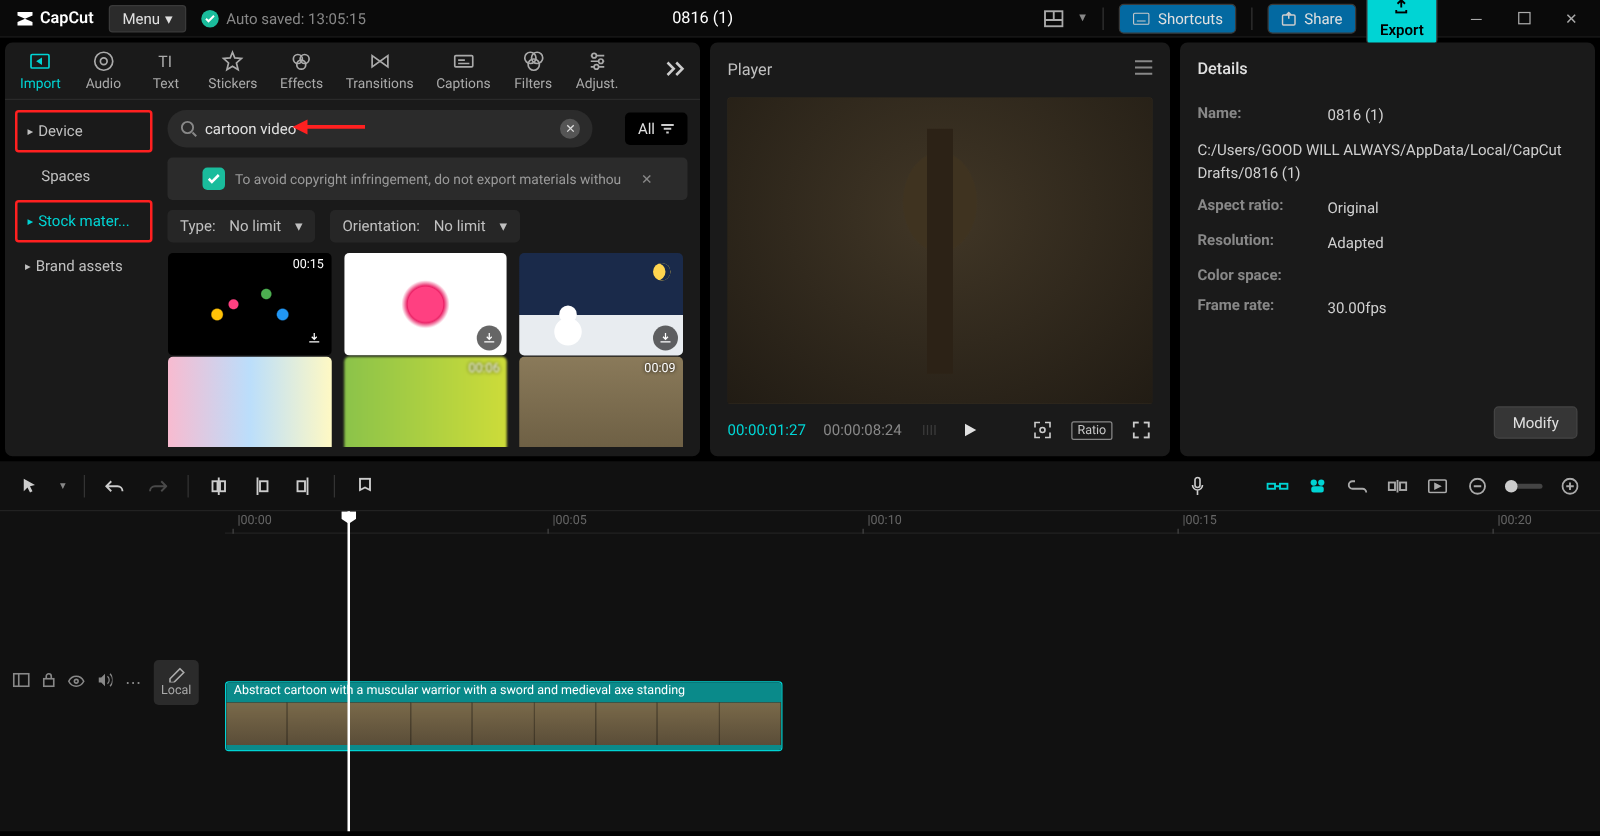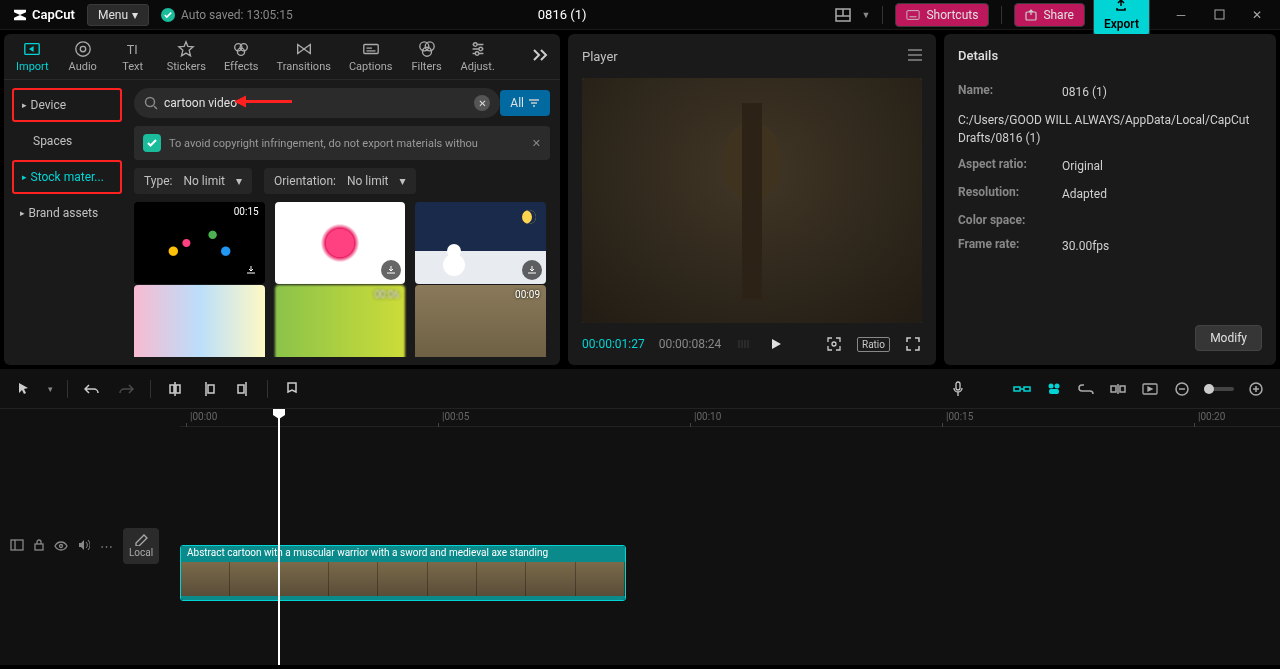--- a/index.html
+++ b/index.html
@@ -9,21 +9,21 @@
 .titlebar { height:30px; display:flex; align-items:center; background:#0a0a0a; padding:0 12px; gap:12px; border-bottom:1px solid #1a1a1a; }
 .logo { display:flex; align-items:center; gap:4px; font-weight:600; color:#fff; font-size:13px; }
 .logo-icon { width:16px; height:16px; }
 .menu-btn { background:#2b2b2b; border:1px solid #3a3a3a; color:#e0e0e0; padding:3px 10px; border-radius:3px; font-size:12px; cursor:pointer; display:flex; align-items:center; gap:4px;}
 .autosave { display:flex; align-items:center; gap:6px; color:#888; font-size:12px; }
 .check-circle { width:14px; height:14px; background:#1abc9c; border-radius:50%; display:flex; align-items:center; justify-content:center; }
 .title-center { flex:1; text-align:center; color:#fff; font-size:13px; }
 .titlebar-right { display:flex; align-items:center; gap:8px; }
 .tb-icon-btn { width:22px; height:22px; display:flex; align-items:center; justify-content:center; color:#aaa; cursor:pointer; }
 .tb-sep { width:1px; height:18px; background:#333; margin:0 4px; }
-.pill-btn { background:#be185d; border:1px solid #3a3a3a; padding:4px 10px; border-radius:4px; color:#e0e0e0; font-size:12px; display:flex; align-items:center; gap:6px; cursor:pointer;}
+.pill-btn { background:#0369a1; border:1px solid #3a3a3a; padding:4px 10px; border-radius:4px; color:#e0e0e0; font-size:12px; display:flex; align-items:center; gap:6px; cursor:pointer;}
 .export-btn { background:#00d4d4; color:#000; font-weight:600;flex-direction:column; }
 .window-controls { display:flex; gap:16px; margin-left:12px; }
 
 
 .main { display:flex; height:calc(100% - 34px - 296px); }
 
 
 .libpanel { width:556px; background:#1a1a1a; border-radius:6px; margin:4px; display:flex; flex-direction:column; overflow:hidden; }
 .tabbar { display:flex; height:46px; align-items:center; border-bottom:1px solid #2a2a2a; padding:0 4px; gap:2px; }
 .tab { display:flex; flex-direction:column; align-items:center; justify-content:center; padding:4px 8px; color:#aaa; cursor:pointer; font-size:11px; gap:2px; min-width:48px;}
@@ -32,29 +32,29 @@
 .tab-scroll { margin-left:auto; color:#aaa; cursor:pointer; padding:0 6px;}
 
 .libbody { flex:1; display:flex; overflow:hidden; }
 .sidenav { width:126px; padding:8px; display:flex; flex-direction:column; gap:4px; }
 .sidenav-item { padding:8px 8px; color:#c0c0c0; font-size:12px; cursor:pointer; border-radius:3px; display:flex; align-items:center; gap:4px;}
 .sidenav-item .caret { font-size:9px; }
 .sidenav-item.red-box { border:2px solid #ff2020; }
 .sidenav-item.active { color:#00d4d4; }
 
 .libcontent { flex:1; padding:8px 10px 8px 4px; display:flex; flex-direction:column; gap:8px; overflow:hidden;}
-.search-row { display:flex; gap:0; align-items:center; }
+.search-row { display:flex; gap:26px; align-items:center; }
 .search { flex:1; background:#2b2b2b; border-radius:16px; height:30px; display:flex; align-items:center; padding:0 10px; gap:6px; position:relative;}
 .search input { background:none; border:none; outline:none; color:#e0e0e0; font-size:12px; flex:1; }
 .clear-x { width:16px; height:16px; background:#555; border-radius:50%; display:flex; align-items:center; justify-content:center; color:#ddd; font-size:10px; cursor:pointer;}
-.all-btn { background:#0369a1; border-radius:4px; padding:6px 10px; color:#e0e0e0; font-size:12px; display:flex; align-items:center; gap:4px; cursor:pointer;}
+.all-btn { background:#000000; border-radius:4px; padding:6px 10px; color:#e0e0e0; font-size:12px; display:flex; align-items:center; gap:4px; cursor:pointer;}
 .red-arrow { position:absolute; left:100px; top:50%; transform:translateY(-50%); pointer-events:none;}
 .red-arrow svg { width:58px; height:16px; }
 
-.warn-banner { background:#2b2b2b; border-radius:4px; padding:8px 9px; display:flex; align-items:center; gap:8px; color:#9a9a9a; font-size:11px; }
+.warn-banner { background:#2b2b2b; border-radius:4px; padding:8px 28px; display:flex; align-items:center; gap:8px; color:#9a9a9a; font-size:11px; }
 .shield { width:18px; height:18px; background:#1abc9c; border-radius:4px; display:flex; align-items:center; justify-content:center; flex-shrink:0;}
 .warn-close { margin-left:auto; cursor:pointer; color:#888;}
 
 .filter-row { display:flex; gap:12px; }
 .filter { background:#262626; padding:6px 10px; border-radius:4px; font-size:12px; color:#c0c0c0; display:flex; align-items:center; gap:4px; cursor:pointer;}
 
 .thumb-grid { display:grid; grid-template-columns:repeat(3, 1fr); gap:10px; overflow-y:auto; padding-right:4px;}
 .thumb { aspect-ratio:16/10; border-radius:4px; position:relative; overflow:hidden; cursor:pointer;}
 .thumb .dur { position:absolute; top:4px; right:6px; font-size:10px; color:#fff; text-shadow:0 0 3px #000;}
 .thumb .dl { position:absolute; bottom:4px; right:4px; width:20px; height:20px; background:rgba(0,0,0,0.6); border-radius:50%; display:flex; align-items:center; justify-content:center;}

